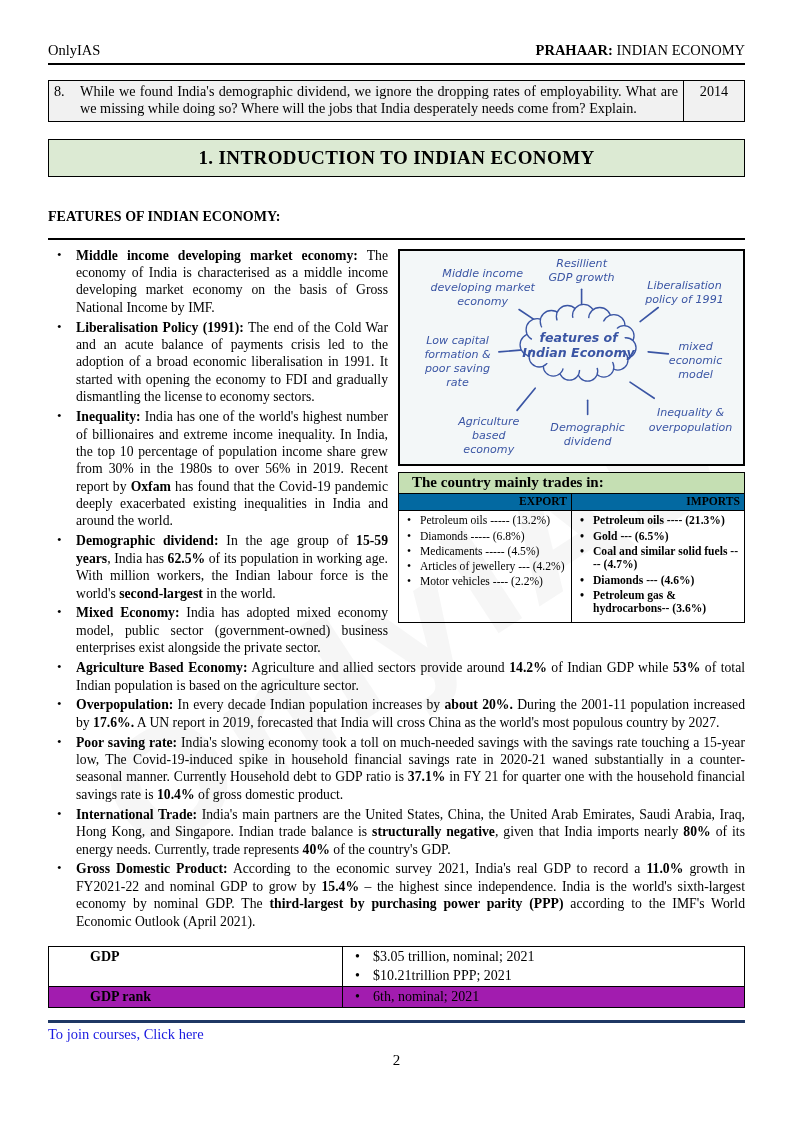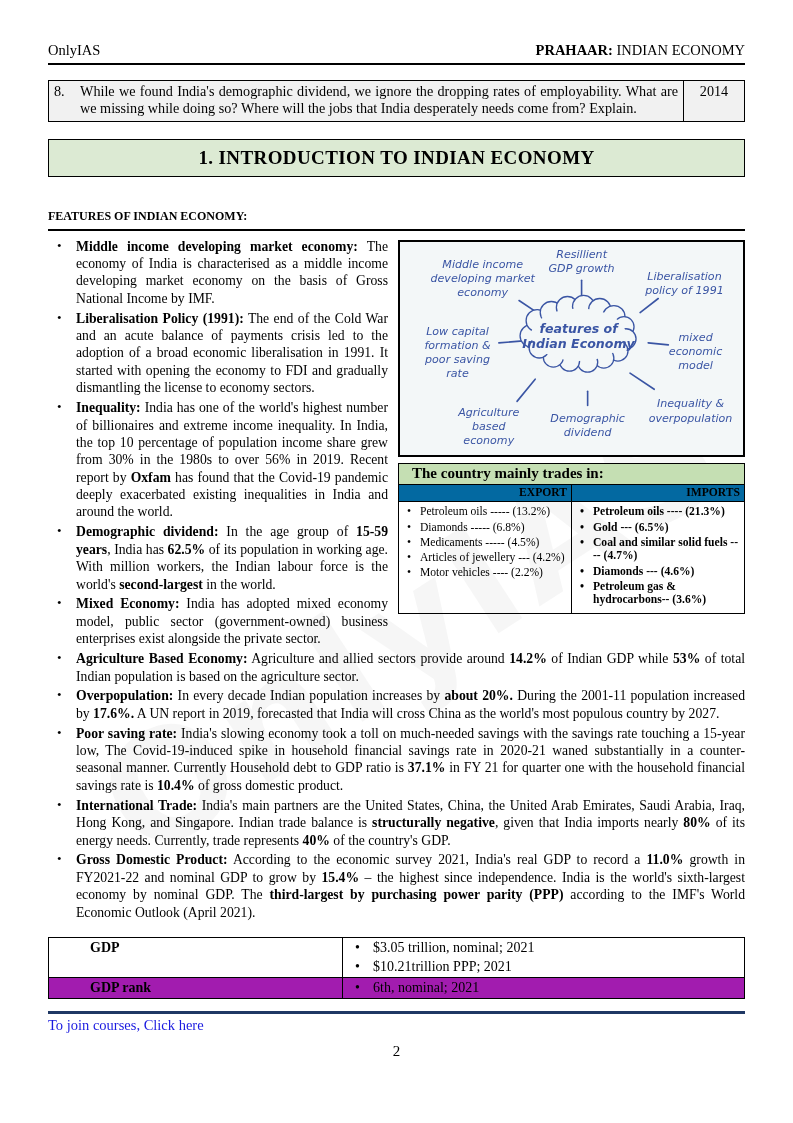--- a/index.html
+++ b/index.html
@@ -26,22 +26,22 @@
              padding:2px 5px 3px 5px; vertical-align:top; line-height:1.22;}
   .qrow{display:flex;}
   .qnum{width:26px; flex:none;}
   .qtext{flex:1; text-align:justify;}
   .qyear{width:50px; text-align:center;}
   
   .banner{margin:17px 0 32px 0; border:1.6px solid #000; background:#dcead3;
           text-align:center; font-weight:bold; font-size:19px; padding:7px 0;
           letter-spacing:0.4px;}
   
-  .sechead{font-size:12px; font-weight:bold; border-bottom:2px solid #000;
-           padding-bottom:5px; margin-bottom:7px;}
+  .sechead{font-size:14px; font-weight:bold; border-bottom:2px solid #000;
+           padding-bottom:13px; margin-bottom:7px;}
   
   .features-body{font-size:13.7px; line-height:1.27; text-align:justify;}
   .rightcol{float:right; width:347px; margin:2px 0 4px 10px;}
   .mindmap-fig{border:2px solid #000; background:#f3f7f8; margin:0 0 6px 0; line-height:0;}
   .mindmap-fig svg{display:block; width:100%; height:auto;}
   .mm-label{font-family:"DejaVu Sans", sans-serif; font-style:italic; font-size:11px;
             fill:#3a55a4;}
   .mm-center{font-family:"DejaVu Sans", sans-serif; font-style:italic; font-size:12.5px;
              fill:#3a55a4; font-weight:bold;}
   .trade{width:100%; font-size:11.6px; line-height:1.18;}

